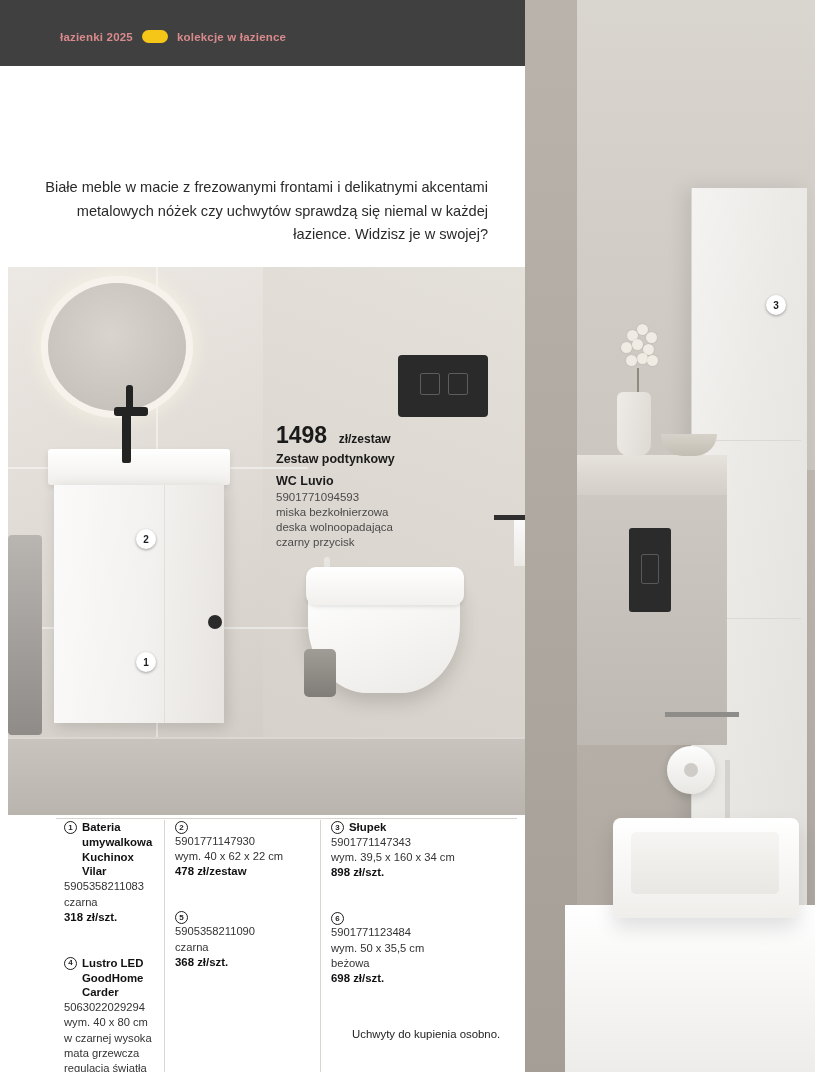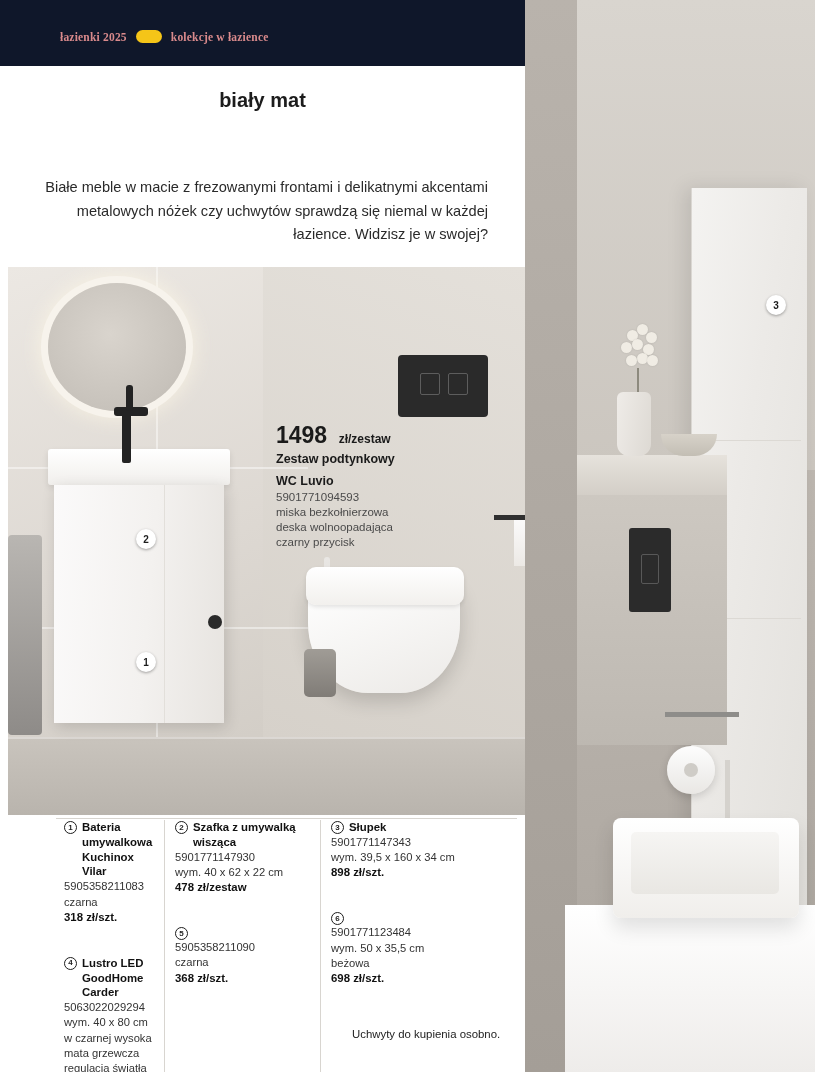--- a/index.html
+++ b/index.html
@@ -91,21 +91,21 @@
   }
   .photo-badge {
     position:absolute; width:20px; height:20px; border-radius:50%;
     background:#ffffff; color:#1d1d1d; font-size:10px; font-weight:bold;
     display:flex; align-items:center; justify-content:center;
     box-shadow:0 1px 3px rgba(0,0,0,.35);
   }
 
   
   .header {
-    position:absolute; left:0; top:0; width:525px; height:66px; background:#0f172a;font-family:Liberation Serif, serif;
+    position:absolute; left:0; top:0; width:525px; height:66px; background:#404040;
   }
   .hdr-row { position:absolute; left:60px; top:30px; display:flex; align-items:center; gap:9px; }
   .hdr-label { color:#d98a8c; font-size:11.5px; font-weight:bold; letter-spacing:.2px; }
   .hdr-pill { width:26px; height:13px; border-radius:7px; background:#f5c518; }
   .hdr-label2 { color:#d98a8c; font-size:11.5px; font-weight:bold; letter-spacing:.2px; }
 
   
   .title-wrap { position:absolute; left:0; top:75px; width:525px; text-align:center; }
   .title-main { font-size:31px; letter-spacing:7px; color:#d07f85; font-weight:400; }
   .title-main b { color:#c96b74; font-weight:bold; letter-spacing:4px; }
@@ -264,21 +264,20 @@
 
 <div class="header">
   <div class="hdr-row">
     <span class="hdr-label">łazienki 2025</span>
     <span class="hdr-pill"></span>
     <span class="hdr-label2">kolekcje w łazience</span>
   </div>
 </div>
 
 <div class="title-wrap">
-  <div class="title-sub">biały mat</div>
 </div>
 <div class="intro">Białe meble w macie z frezowanymi frontami i delikatnymi akcentami metalowych nóżek czy uchwytów sprawdzą się niemal w każdej łazience. Widzisz je w swojej?</div>
 
 <div class="photo">
   <div class="ph-wall-left"></div>
   <div class="ph-wall-right"></div>
   <div class="ph-grout" style="left:0;top:200px;width:300px;height:2px;"></div>
   <div class="ph-grout" style="left:0;top:360px;width:300px;height:2px;"></div>
   <div class="ph-grout" style="left:148px;top:0;width:2px;height:470px;"></div>
   <div class="ph-floor"></div>
@@ -362,21 +361,20 @@
 
       </div>
     </div>
 
     <div class="legend-col c2">
       <div class="litem">
         <div class="litem-head">
           <span class="badge-circle">
             <span>2</span>
           </span>
-          <span class="litem-name">Szafka z umywalką wisząca</span>
         </div>
         <div class="litem-line">5901771147930</div>
         <div class="litem-line">wym. 40 x 62 x 22 cm</div>
         <div class="litem-price">478 zł/zestaw</div>
       </div>
 
       <div class="litem" style="margin-top:30px">
         <div class="litem-head">
           <span class="badge-circle">
             <span>5</span>

